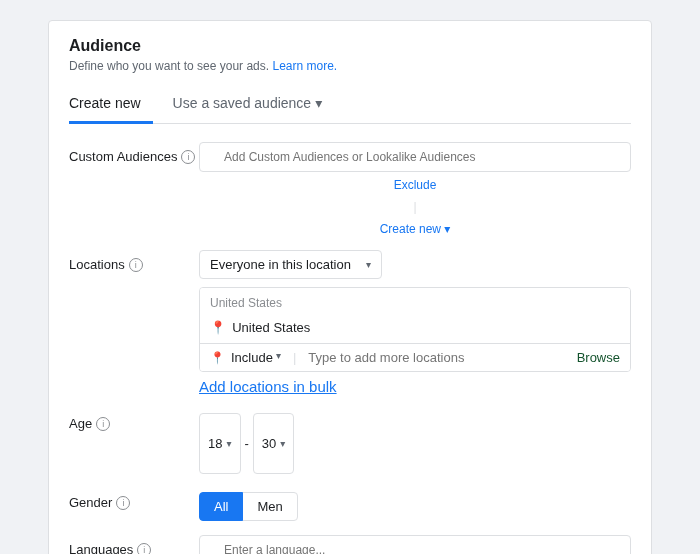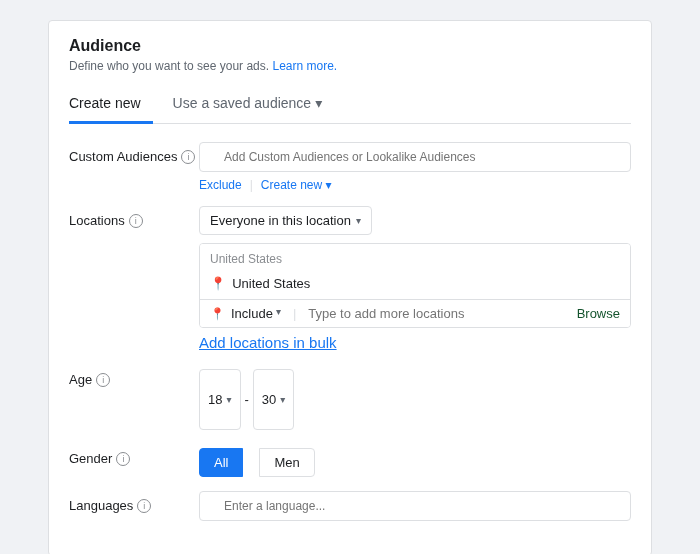--- a/index.html
+++ b/index.html
@@ -97,38 +97,39 @@
       font-size: 12px;
       color: #606770;
       outline: none;
       background: #fff;
     }
     .exclude-row {
       margin-top: 6px;
       display: flex;
       align-items: center;
       gap: 8px;
+      flex-direction: column;
     }
     .link-btn {
       color: #1877f2;
       font-size: 12px;
       cursor: pointer;
       text-decoration: none;
       background: none;
       border: none;
       padding: 0;
     }
     .divider-pipe {
       color: #dddfe2;
       font-size: 12px;
     }
     .dropdown-btn {
       display: inline-flex;
       align-items: center;
-      gap: 5px;
+      gap: 15px;
       border: 1px solid #dddfe2;
       border-radius: 4px;
       background: #fff;
       padding: 6px 10px;
       font-size: 13px;
       color: #1c1e21;
       cursor: pointer;
     }
     .dropdown-btn .arrow {
       font-size: 10px;
@@ -224,21 +225,21 @@
       font-size: 10px;
       color: #606770;
     }
     .age-dash {
       font-size: 13px;
       color: #1c1e21;
       margin-right: 4px;
     }
     .gender-group {
       display: flex;
-      gap: 17px;
+      gap: 0;
     }
     .gender-btn {
       border: 1px solid #dddfe2;
       padding: 6px 14px;
       font-size: 13px;
       cursor: pointer;
       background: #fff;
       color: #1c1e21;
       margin-left: -1px;
     }

